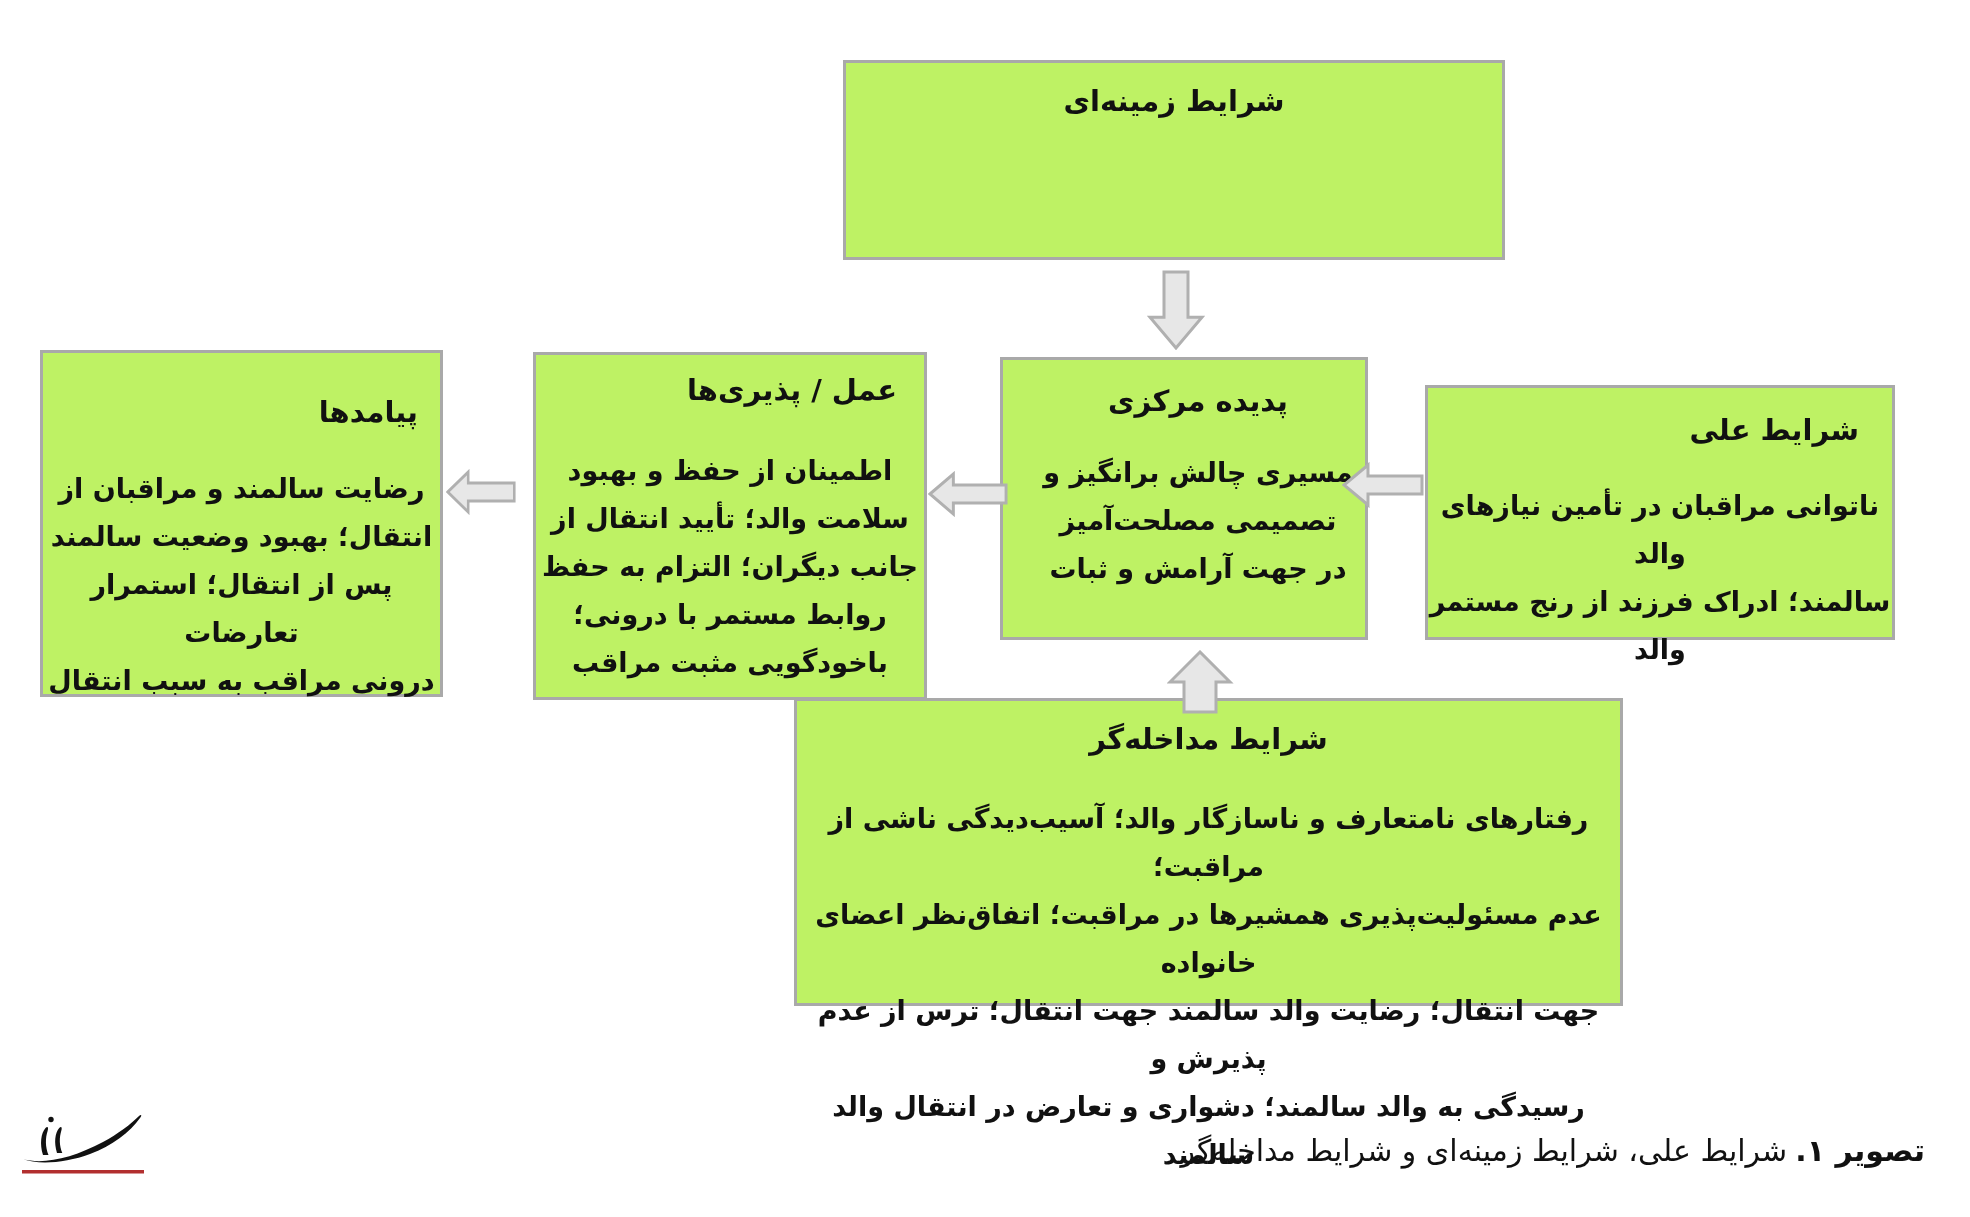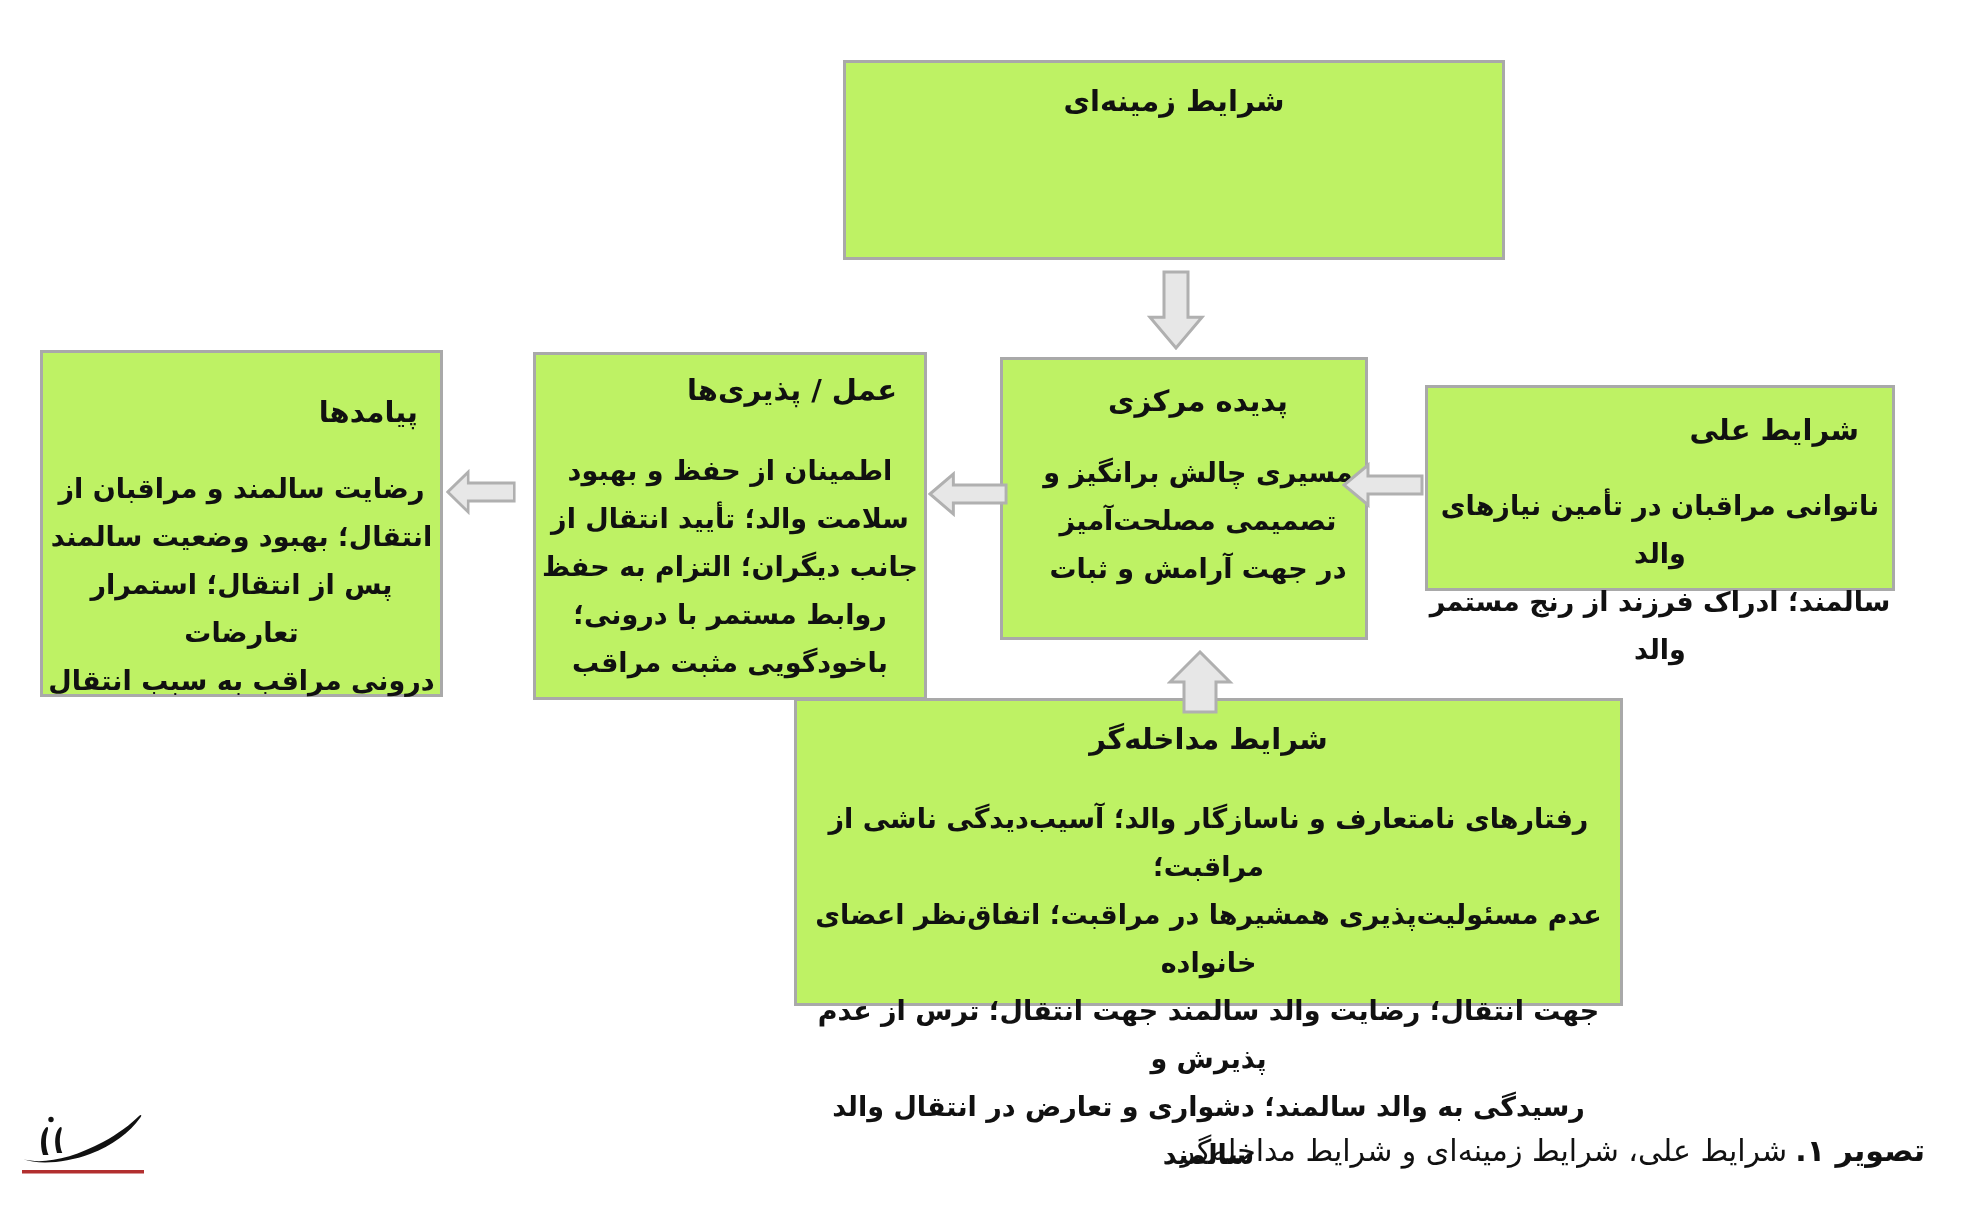--- a/index.html
+++ b/index.html
@@ -36,21 +36,21 @@
     text-align: center;
     white-space: pre-line;
   }
 
   #box-contextual  { left: 843px;  top: 60px;  width: 662px; height: 200px; padding-top: 22px; }
   #box-contextual .box-body { margin-top: 40px; }
 
   #box-central     { left: 1000px; top: 357px; width: 368px; height: 283px; padding-top: 25px; padding-left: 28px; }
   #box-central .box-body { margin-top: 32px; }
 
-  #box-causal      { left: 1425px; top: 385px; width: 470px; height: 206px; padding-top: 26px; }
+  #box-causal      { left: 1425px; top: 385px; width: 470px; height: 255px; padding-top: 26px; }
   #box-causal .box-title { text-align: right; padding-left: 0; padding-right: 33px; }
   #box-causal .box-body  { margin-top: 36px; }
 
   #box-actions     { left: 533px;  top: 352px; width: 394px; height: 348px; padding-top: 19px; }
   #box-actions .box-title { text-align: right; padding-right: 27px; }
   #box-actions .box-body  { margin-top: 41px; }
 
   #box-outcomes    { left: 40px;   top: 350px; width: 403px; height: 347px; padding-top: 43px; }
   #box-outcomes .box-title { text-align: right; padding-right: 22px; }
   #box-outcomes .box-body  { margin-top: 37px; }

